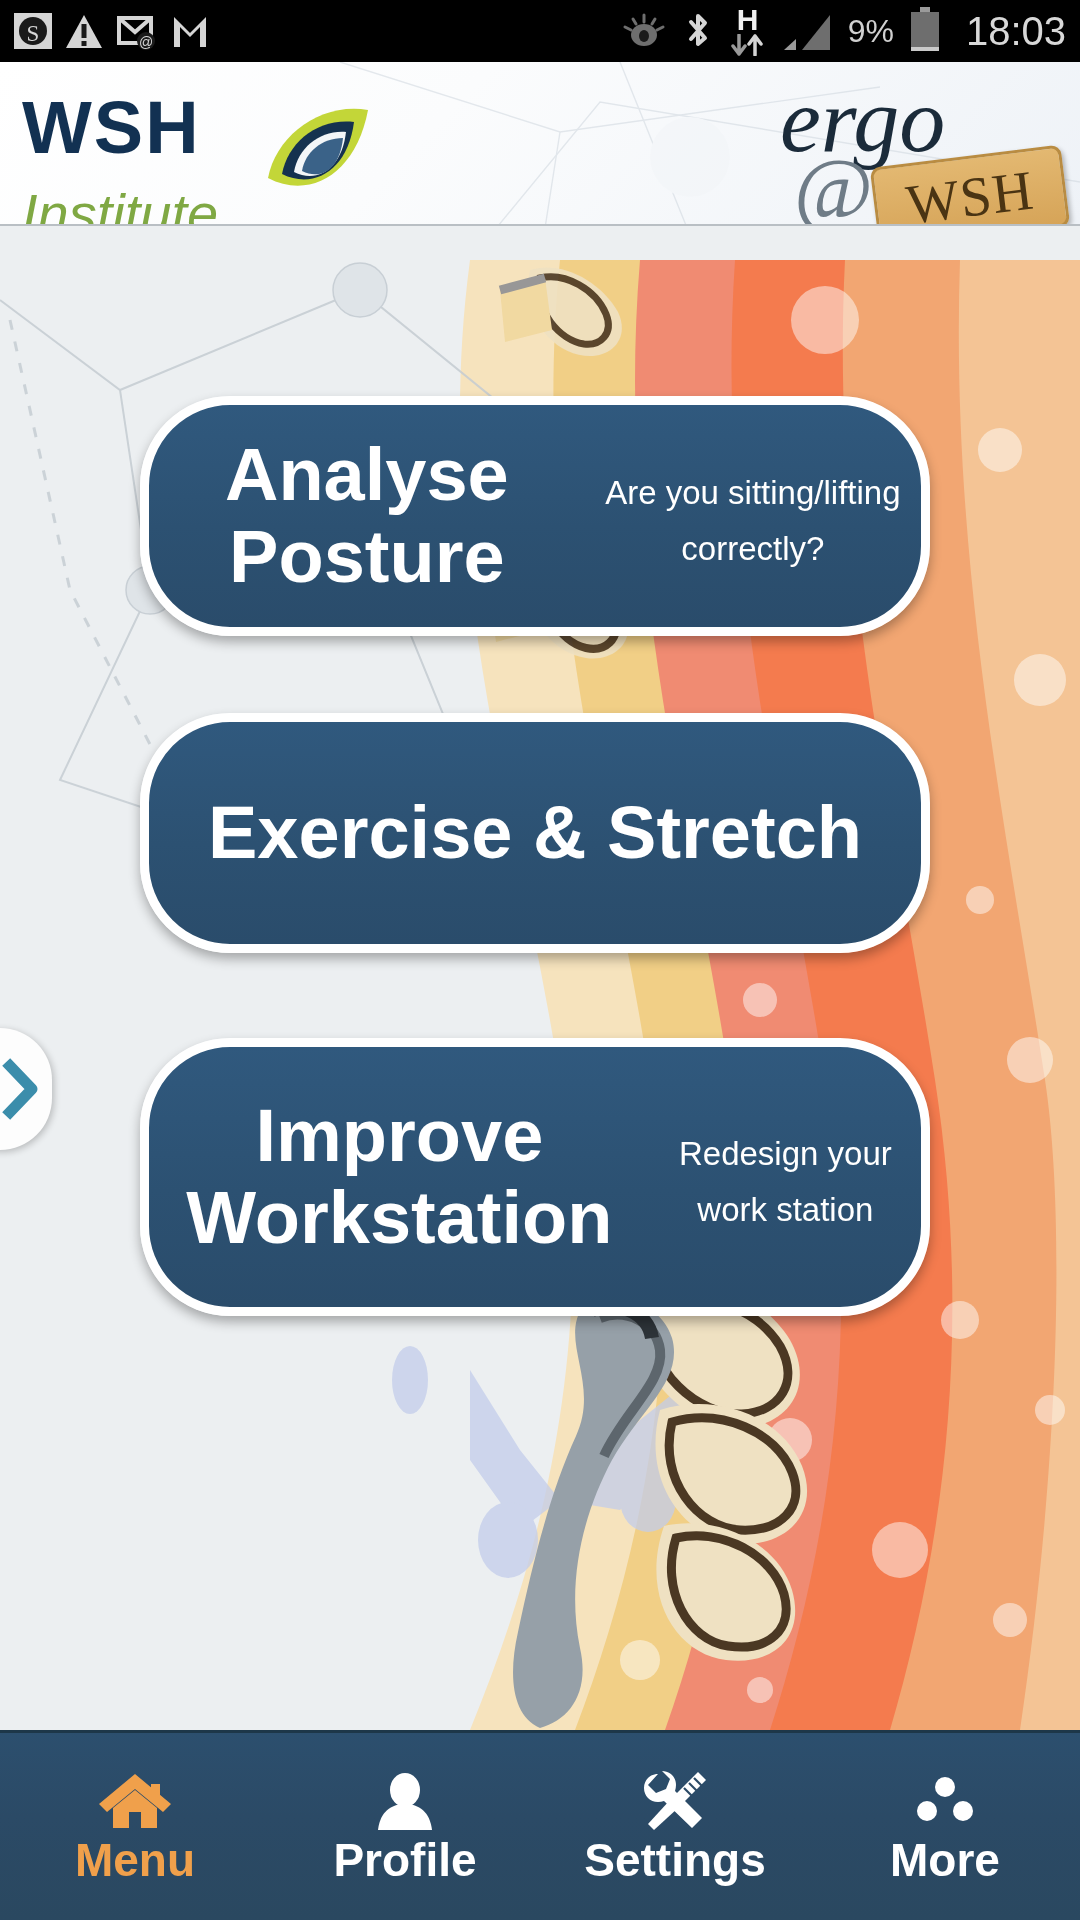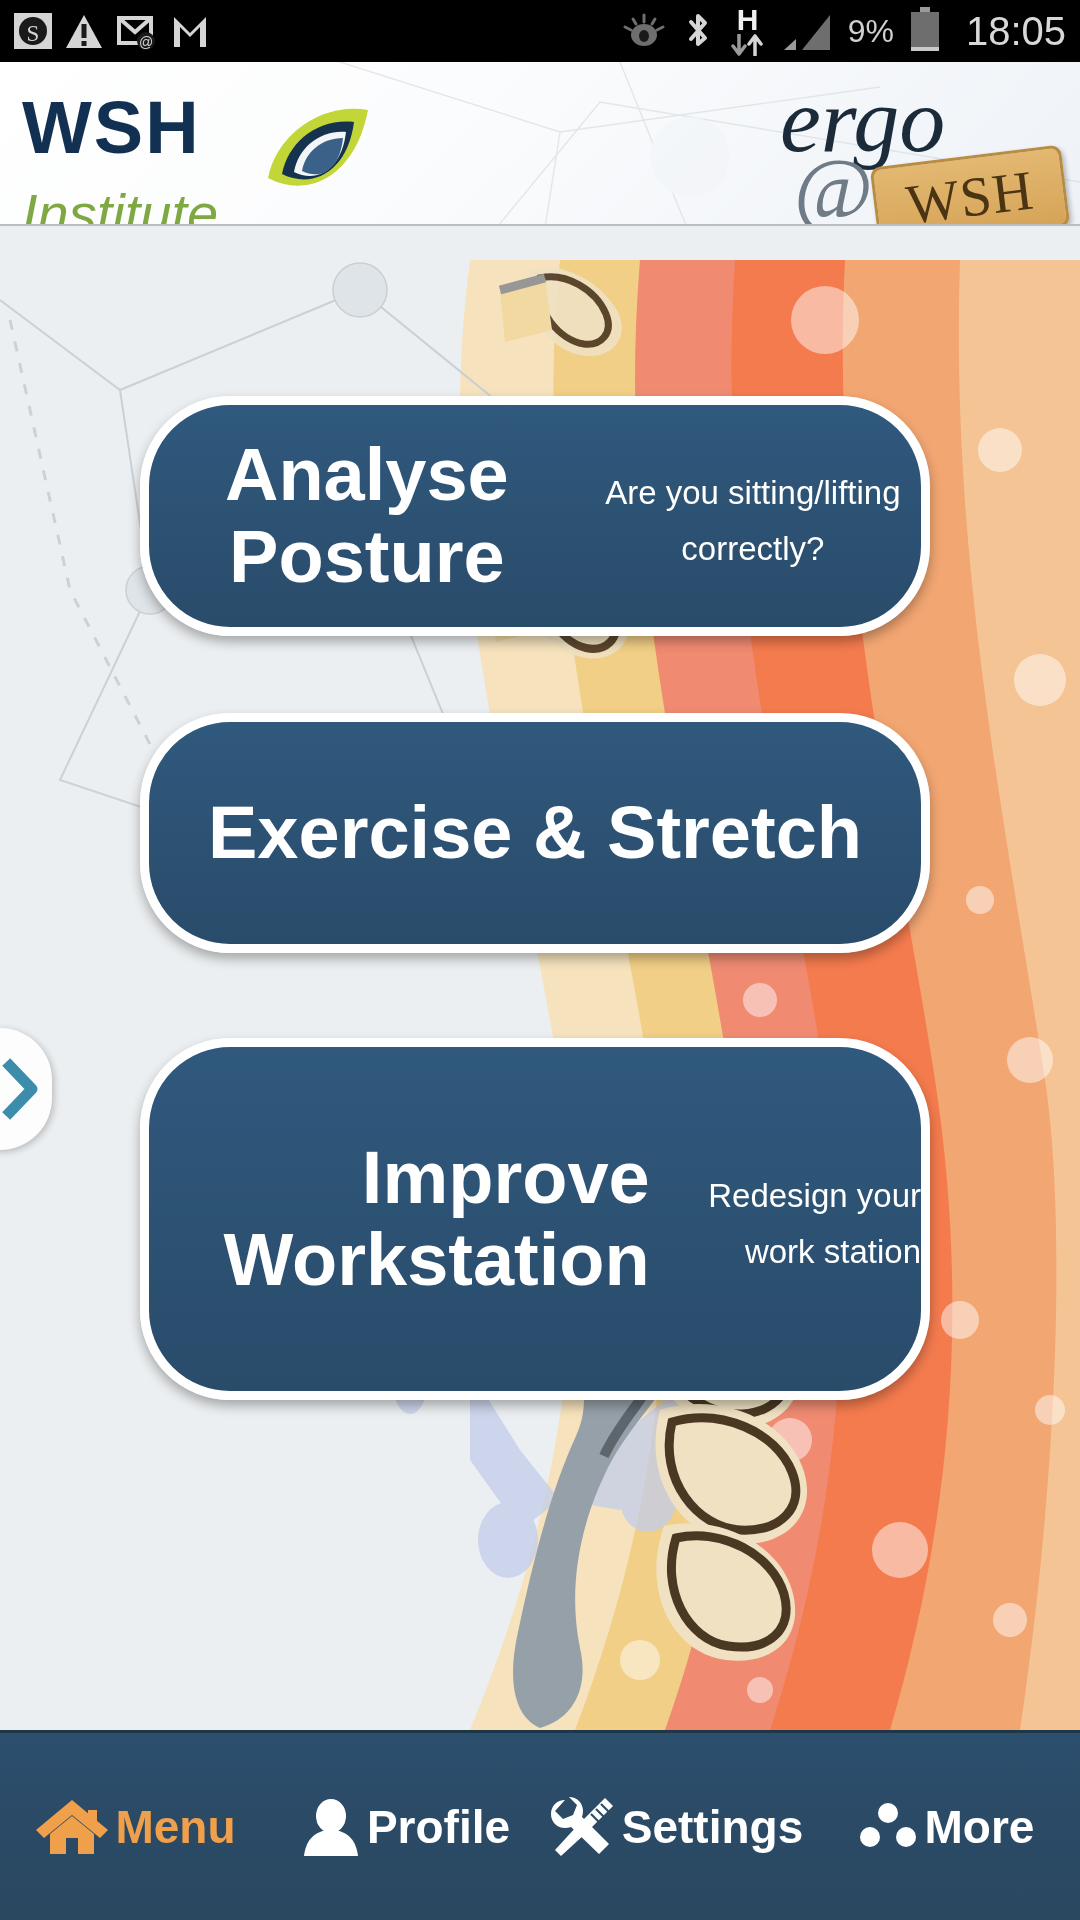--- a/index.html
+++ b/index.html
@@ -57,38 +57,38 @@
     border:9px solid #ffffff; border-radius:90px;
     box-shadow:0 6px 12px rgba(0,0,0,.30);
     display:flex; align-items:center; justify-content:center;
     text-align:center; color:#fff;
   }
   .mb-title{ font-size:74px; font-weight:bold; line-height:82px; letter-spacing:0px; }
   .mb-sub{ font-size:33px; font-weight:normal; line-height:56px; margin-top:10px; }
 
   #btn1{ top:396px; height:240px; }
   #btn2{ top:713px; height:240px; }
-  #btn3{ top:1038px; height:362px;text-align:right; }
+  #btn3{ top:1038px; height:278px; }
 
   
   #drawer-tab{
     position:absolute; left:-52px; top:1028px; width:104px; height:122px;
     background:#fdfdfd; border-radius:52px;
     box-shadow:2px 2px 7px rgba(0,0,0,.22);
     display:flex; align-items:center; justify-content:flex-end; padding-right:10px;
   }
 
   
   #navbar{
     position:absolute; left:0; bottom:0; width:1080px; height:190px;
     background:linear-gradient(180deg,#2c4f6e 0%,#2b4a66 45%,#2a4860 100%);
     border-top:3px solid #1d3749;
     display:flex;
   }
-  .nav-item{ flex:1; display:flex; flex-direction:row; align-items:center;
+  .nav-item{ flex:1; display:flex; flex-direction:column; align-items:center;
              justify-content:center; gap:5px; padding-top:0; }
   .nav-ico{ height:62px; display:flex; align-items:center; justify-content:center; }
   .nav-label{ font-size:46px; font-weight:bold; color:#ffffff; line-height:46px; }
   .nav-item.active .nav-label{ color:#f0a04b; }
 </style>
 </head>
 <body>
 
 <div id="screen">
 
@@ -134,21 +134,21 @@
       <svg class="sb-ico" width="52" height="44" viewBox="0 0 52 44">
         <polygon points="2,41 14,41 14,30" fill="#9a9a9a"></polygon>
         <polygon points="20,41 48,41 48,6" fill="#6e6e6e"></polygon>
       </svg>
       <span class="sb-pct">9%</span>
       <svg class="sb-ico" width="34" height="48" viewBox="0 0 34 48">
         <rect x="12" y="0" width="10" height="5" fill="#9a9a9a"></rect>
         <rect x="3" y="5" width="28" height="38" fill="#6e6e6e"></rect>
         <rect x="3" y="40" width="28" height="4" fill="#c9c9c9"></rect>
       </svg>
-      <span class="sb-clock">18:05</span>
+      <span class="sb-clock">18:03</span>
     </div>
   </div>
 
   <div id="header">
     <svg class="hdr-lines" viewBox="0 0 1080 198" preserveAspectRatio="none">
       <g stroke="#ccd4dc" stroke-width="1.4" fill="none">
         <path d="M340 0 L560 70 L880 25"></path>
         <path d="M470 198 L600 40 L1080 120"></path>
         <path d="M560 70 L540 198"></path>
         <path d="M620 0 L700 198"></path>

